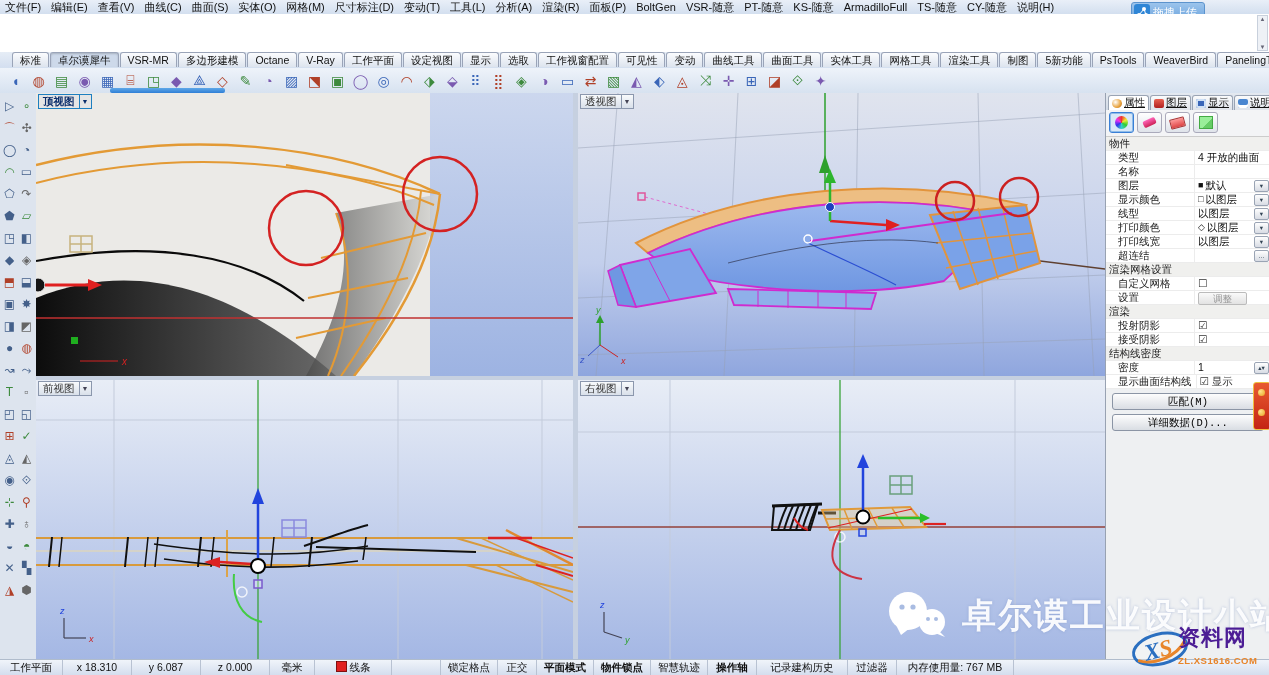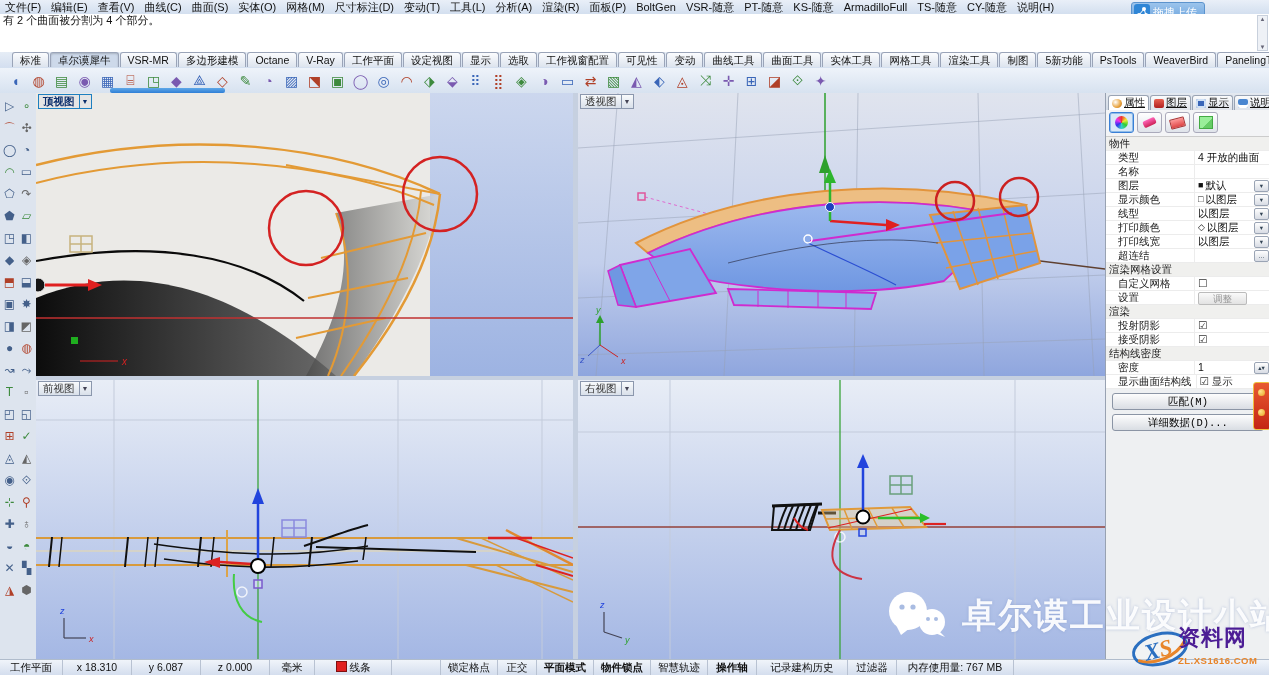--- a/index.html
+++ b/index.html
@@ -145,21 +145,20 @@
           <circle cx="3" cy="9" r="2" fill="#fff"></circle>
           <circle cx="8" cy="3" r="2" fill="#fff"></circle>
           <circle cx="10" cy="9" r="2" fill="#fff"></circle>
           <path d="M3,9 L8,3 L10,9" stroke="#fff" fill="none" stroke-width="1"></path>
         </svg>
     </span>
     <span>拖拽上传</span>
   </div>
 
   <div class="cmdarea">
-    <div class="cmdline">有 2 个曲面被分割为 4 个部分。</div>
     <div class="cmd-scroll">
         <span>▲</span>
         <span>▼</span>
       </div>
   </div>
 
   <div class="tabsrow">
 
   <span class="ttab">标准</span>
       <span class="ttab active">卓尔谟犀牛</span>

